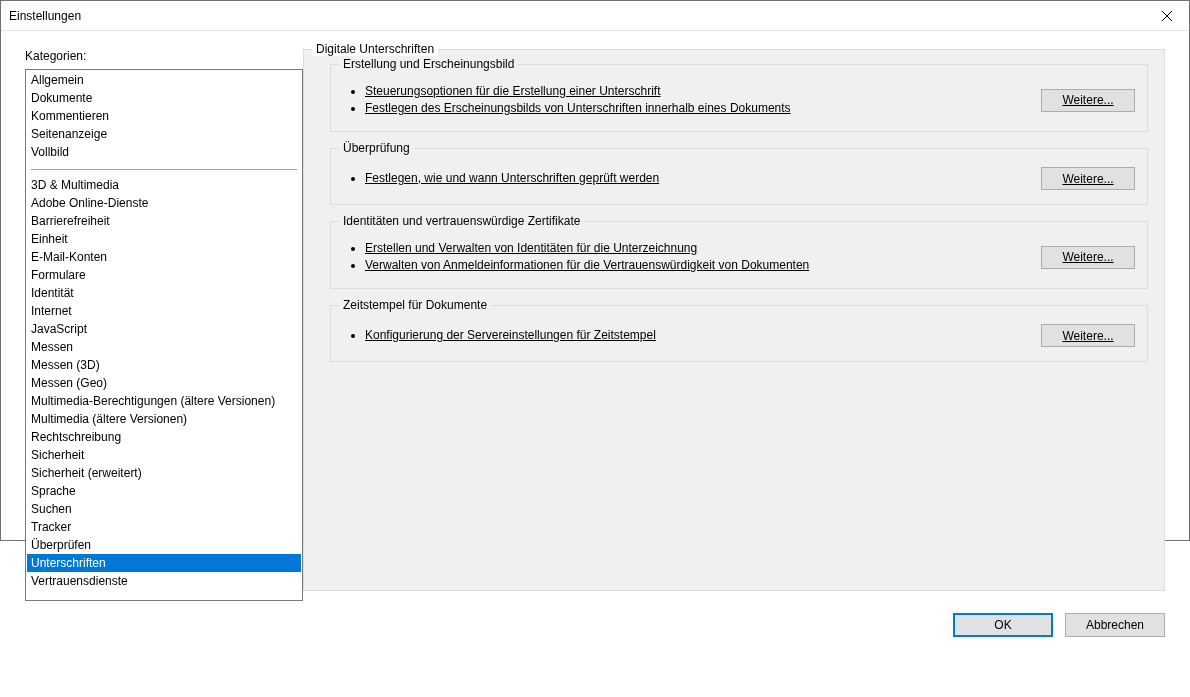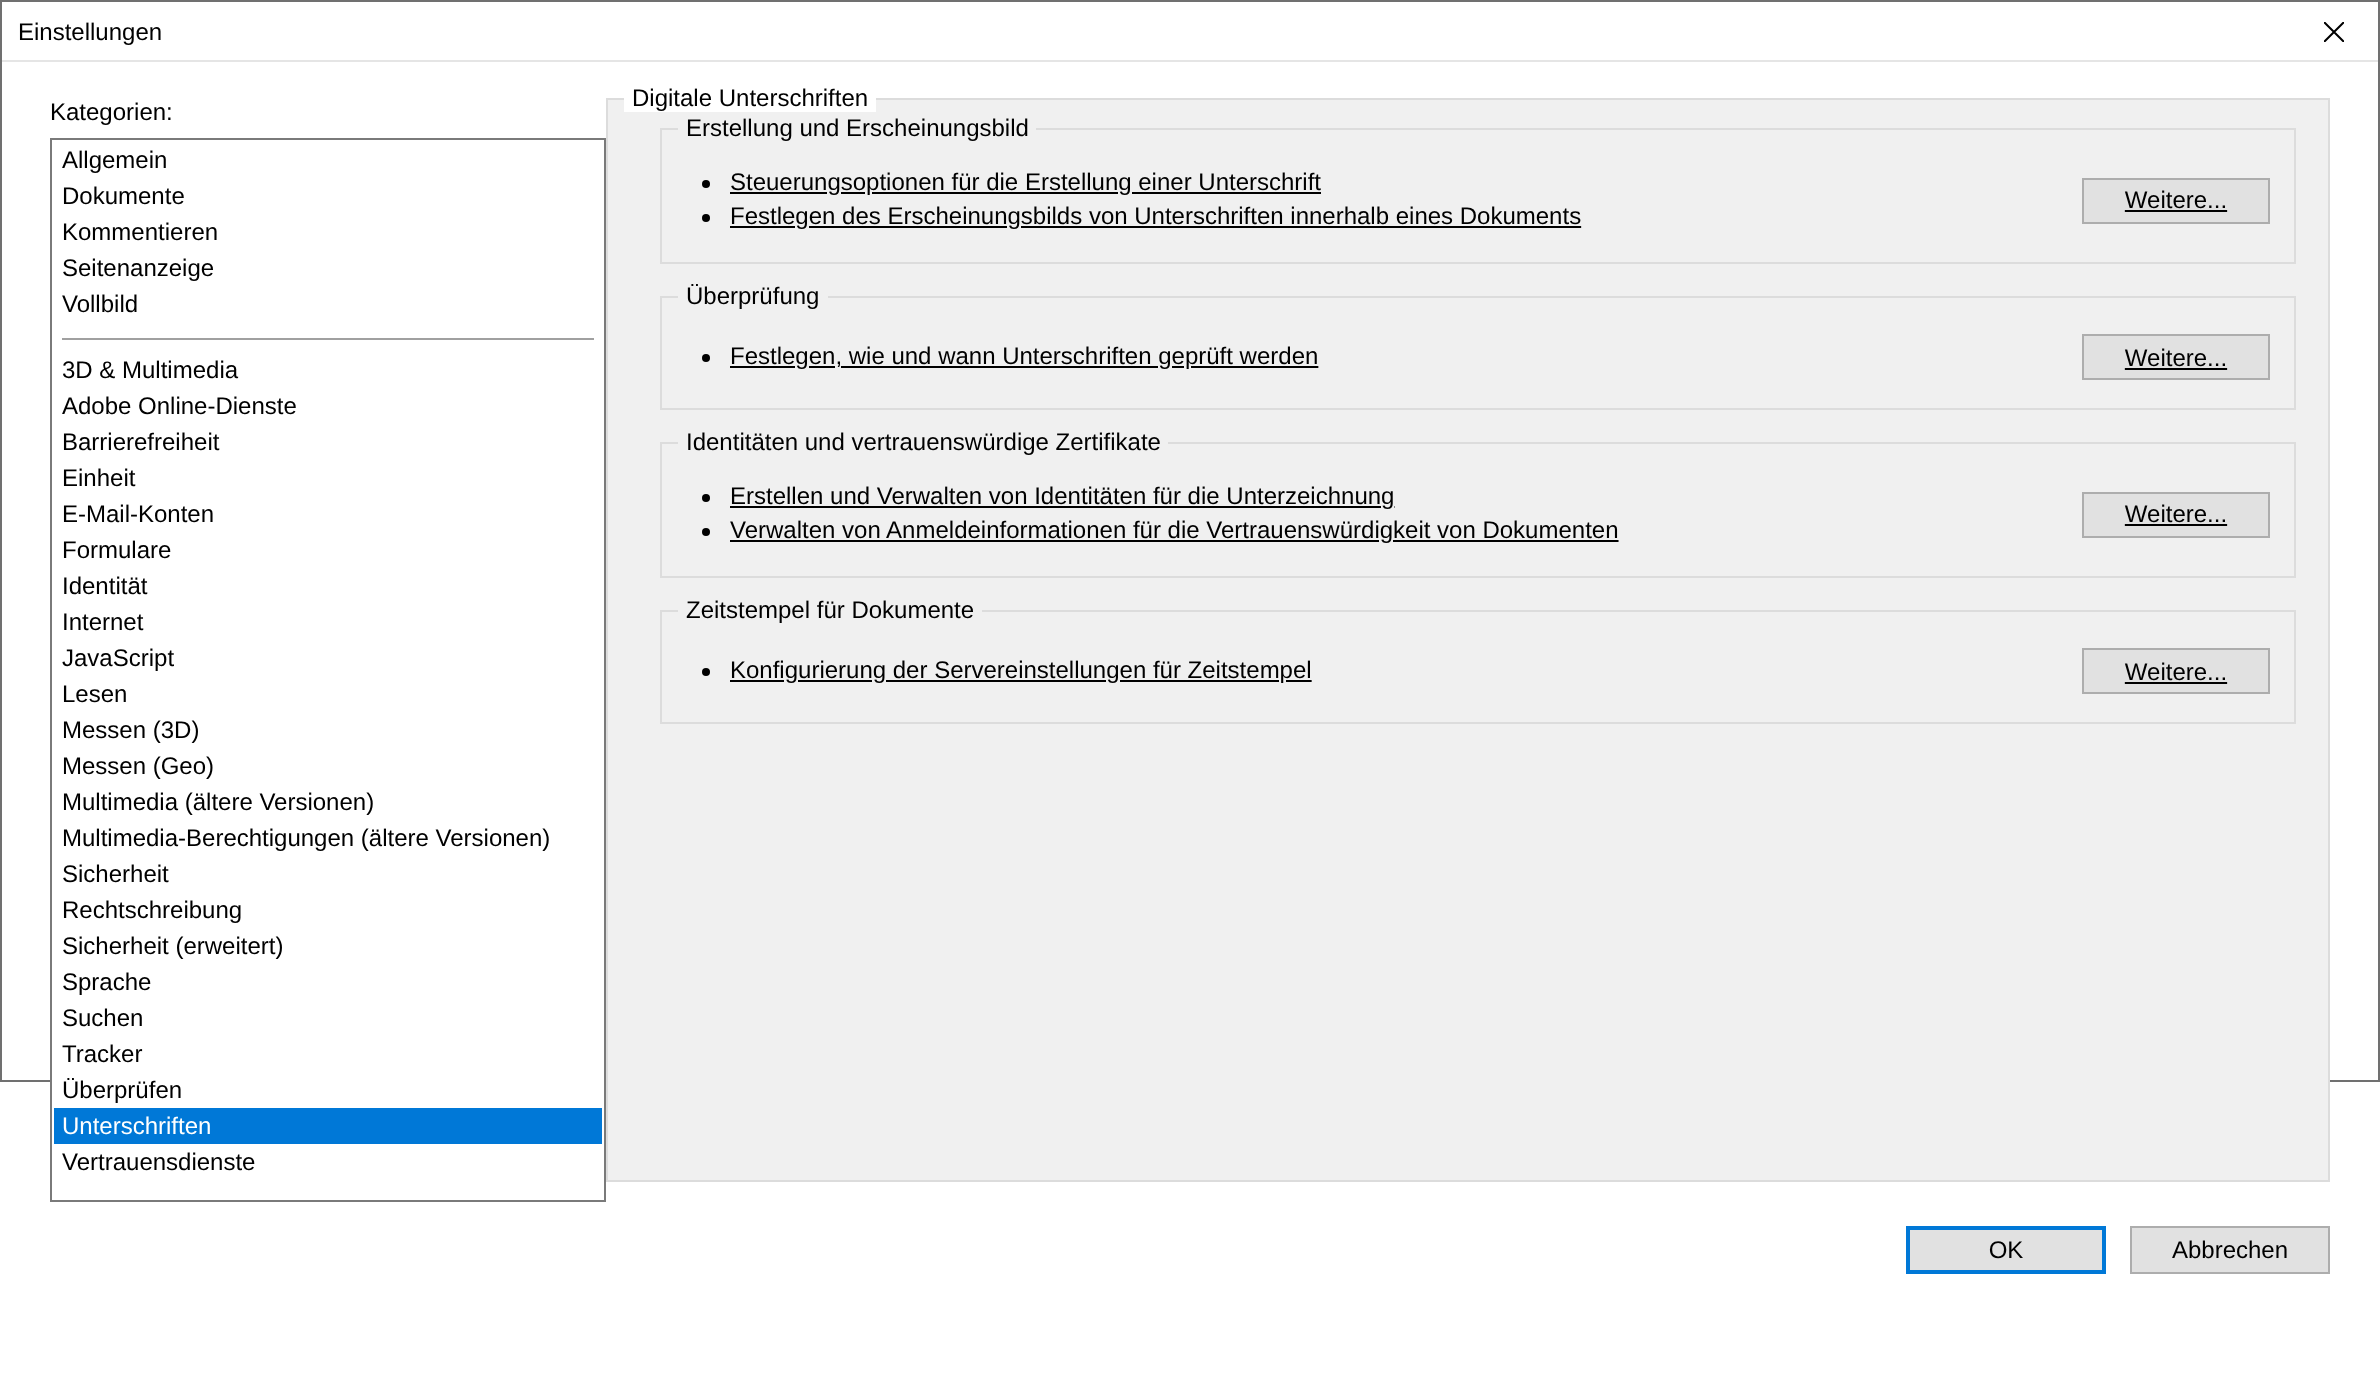--- a/index.html
+++ b/index.html
@@ -165,27 +165,27 @@
             <div class="cat-sep"></div>
             <div class="cat-item">3D &amp; Multimedia</div>
             <div class="cat-item">Adobe Online-Dienste</div>
             <div class="cat-item">Barrierefreiheit</div>
             <div class="cat-item">Einheit</div>
             <div class="cat-item">E-Mail-Konten</div>
             <div class="cat-item">Formulare</div>
             <div class="cat-item">Identität</div>
             <div class="cat-item">Internet</div>
             <div class="cat-item">JavaScript</div>
-            <div class="cat-item">Lesen</div>
+            <div class="cat-item">Messen</div>
             <div class="cat-item">Messen (3D)</div>
             <div class="cat-item">Messen (Geo)</div>
+            <div class="cat-item">Multimedia-Berechtigungen (ältere Versionen)</div>
             <div class="cat-item">Multimedia (ältere Versionen)</div>
-            <div class="cat-item">Multimedia-Berechtigungen (ältere Versionen)</div>
+            <div class="cat-item">Rechtschreibung</div>
             <div class="cat-item">Sicherheit</div>
-            <div class="cat-item">Rechtschreibung</div>
             <div class="cat-item">Sicherheit (erweitert)</div>
             <div class="cat-item">Sprache</div>
             <div class="cat-item">Suchen</div>
             <div class="cat-item">Tracker</div>
             <div class="cat-item">Überprüfen</div>
             <div class="cat-item selected">Unterschriften</div>
             <div class="cat-item">Vertrauensdienste</div>
           </div>
       </div>
 

